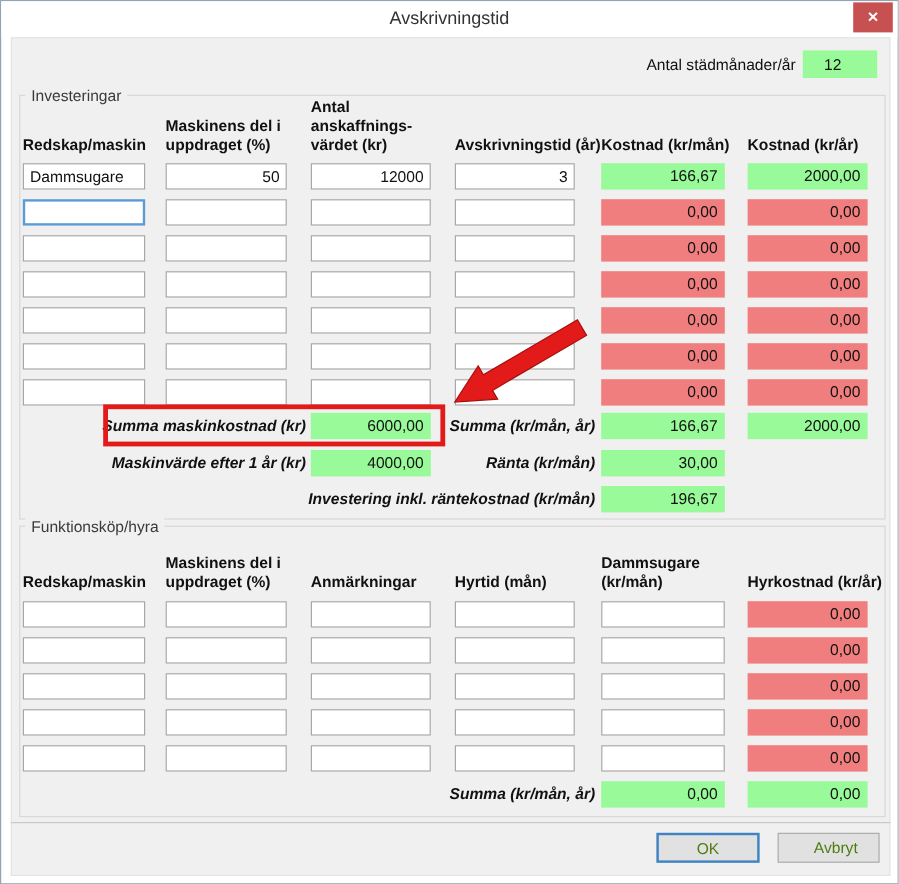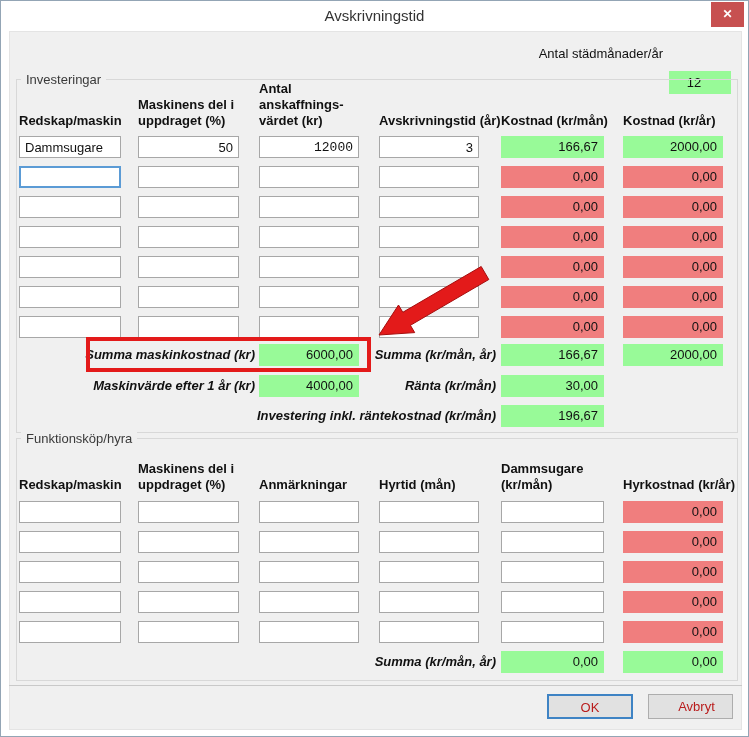--- a/index.html
+++ b/index.html
@@ -18,25 +18,25 @@
   .hinv{top:88px}.hfunk{top:452px}
   .nowrap{white-space:nowrap}
   .tin{position:absolute;height:22px;background:#fff;border:1px solid #a7a7a7;box-sizing:border-box;font:13px "Liberation Sans",sans-serif;padding:0 5px;color:#111;}
   .tin.num{text-align:right}
   .tin.focused{border:2px solid #5b9bd5}
   .val{position:absolute;height:22px;line-height:22px;font-size:13px;text-align:right;padding-right:6px;box-sizing:border-box;color:#111;}
   .green{background:var(--green,#98FA98)}
   .red{background:var(--red,#F07E7E)}
   .slabel{position:absolute;height:22px;line-height:22px;font-size:13px;font-weight:bold;font-style:italic;text-align:right;color:#111;}
   .antal-label{position:absolute;left:440px;top:45px;width:222px;text-align:right;font-size:13px;color:#111;}
-  .antal-val{position:absolute;left:668px;top:41px;width:62px;height:23px;line-height:23px;text-align:center;font-size:13px;padding-right:12px;margin-top:29px;}
+  .antal-val{position:absolute;left:668px;top:41px;width:62px;height:23px;line-height:23px;text-align:center;font-size:13px;padding-right:12px;}
   .hl-rect{position:absolute;left:85px;top:336px;width:285px;height:35px;border:4px solid var(--hl,#E31A1A);box-sizing:border-box;z-index:5;pointer-events:none;}
   .hl-arrow{position:absolute;left:372px;top:264px;z-index:6;pointer-events:none;}
   .sep{position:absolute;left:8px;top:684px;width:733px;height:1px;background:#c9c9c9;}
-  .btn{position:absolute;top:693px;height:25px;background:#e1e1e1;border:1px solid #adadad;box-sizing:border-box;font:13px "Liberation Sans",sans-serif;text-align:center;line-height:22px;color:#b91c1c;cursor:pointer;}
+  .btn{position:absolute;top:693px;height:25px;background:#e1e1e1;border:1px solid #adadad;box-sizing:border-box;font:13px "Liberation Sans",sans-serif;text-align:center;line-height:22px;color:#4d7c0f;cursor:pointer;}
   .btn.ok{left:546px;width:86px;border:2px solid #3e83c4;}
   .btn.avbryt{left:647px;width:85px;padding-left:18px;}
 </style>
 </head>
 <body>
 
 <div id="dialog">
   <div class="titlebar">
     <div class="title">Avskrivningstid</div>
     <div class="closebtn">✕</div>
@@ -54,21 +54,21 @@
   <div class="hcell hinv c2">Maskinens del i
 uppdraget (%)</div>
   <div class="hcell hinv c3">Antal anskaffnings-
 värdet (kr)</div>
   <div class="hcell hinv c4 nowrap">Avskrivningstid (år)</div>
   <div class="hcell hinv c5 nowrap">Kostnad (kr/mån)</div>
   <div class="hcell hinv c6 nowrap">Kostnad (kr/år)</div>
 
   <input class="tin c1" style="top: 135px;" value="Dammsugare">
   <input class="tin c2 num" style="top: 135px;" value="50">
-  <input class="tin c3 num" style="top: 135px; font-family: Liberation Mono, monospace;" value="12000">
+  <input class="tin c3 num" style="top: 135px;" value="12000">
   <input class="tin c4 num" style="top: 135px;" value="3">
   <div class="val green c5" style="top:135px">166,67</div>
   <div class="val green c6" style="top:135px">2000,00</div>
 
   <input class="tin c1 focused" style="top: 165px;">
   <input class="tin c2 num" style="top: 165px;">
   <input class="tin c3 num" style="top: 165px;">
   <input class="tin c4 num" style="top: 165px;">
   <div class="val red c5" style="top:165px">0,00</div>
   <div class="val red c6" style="top:165px">0,00</div>

